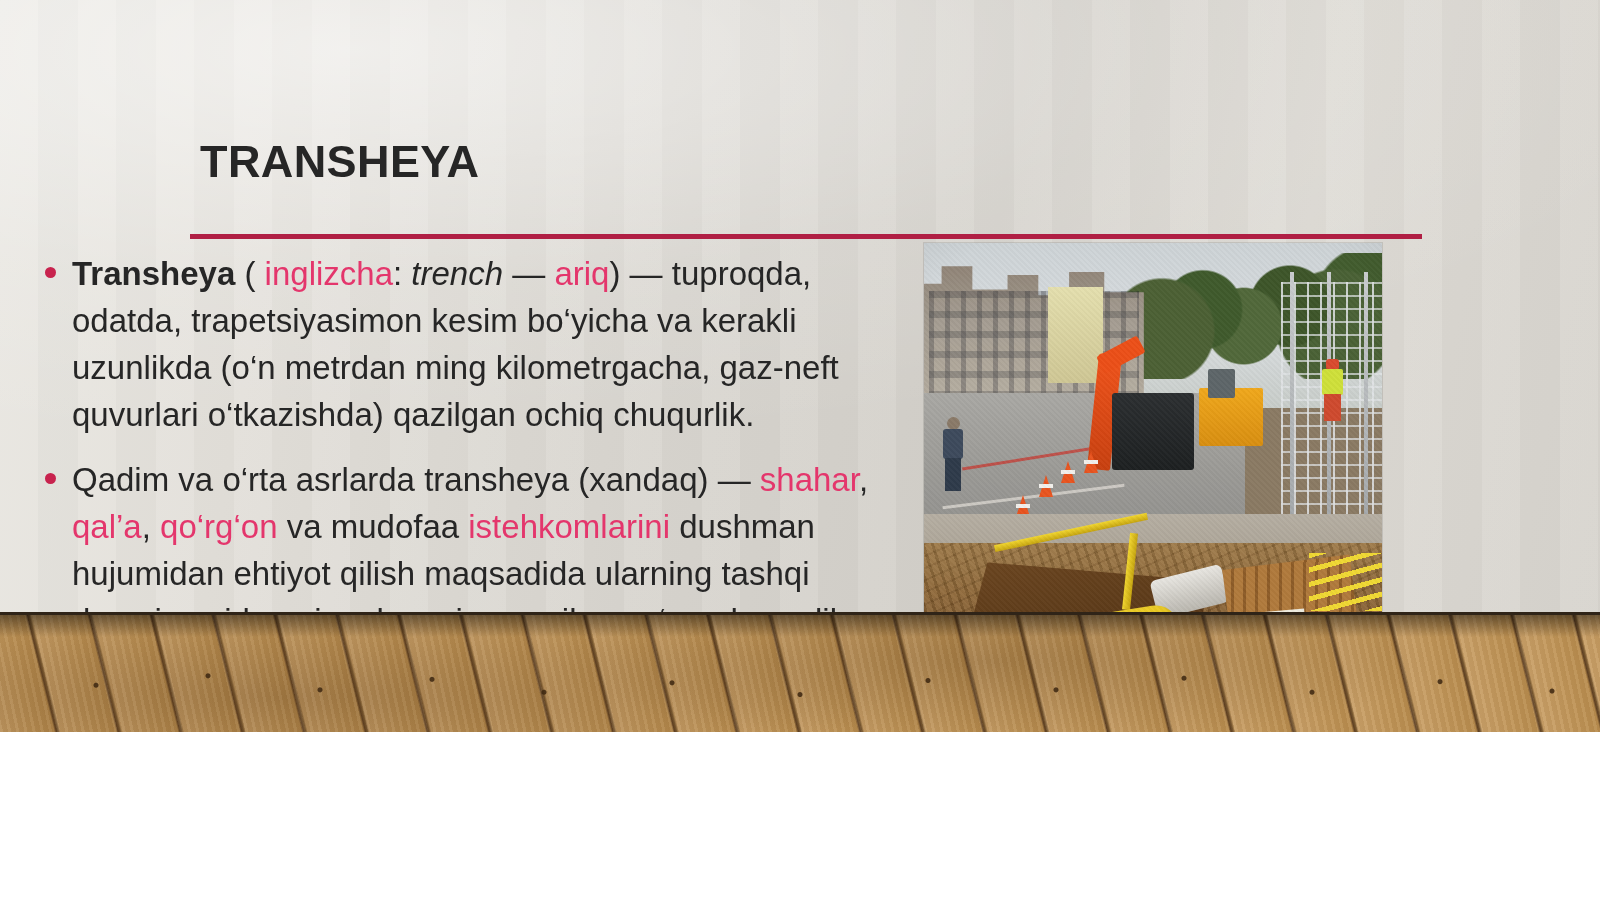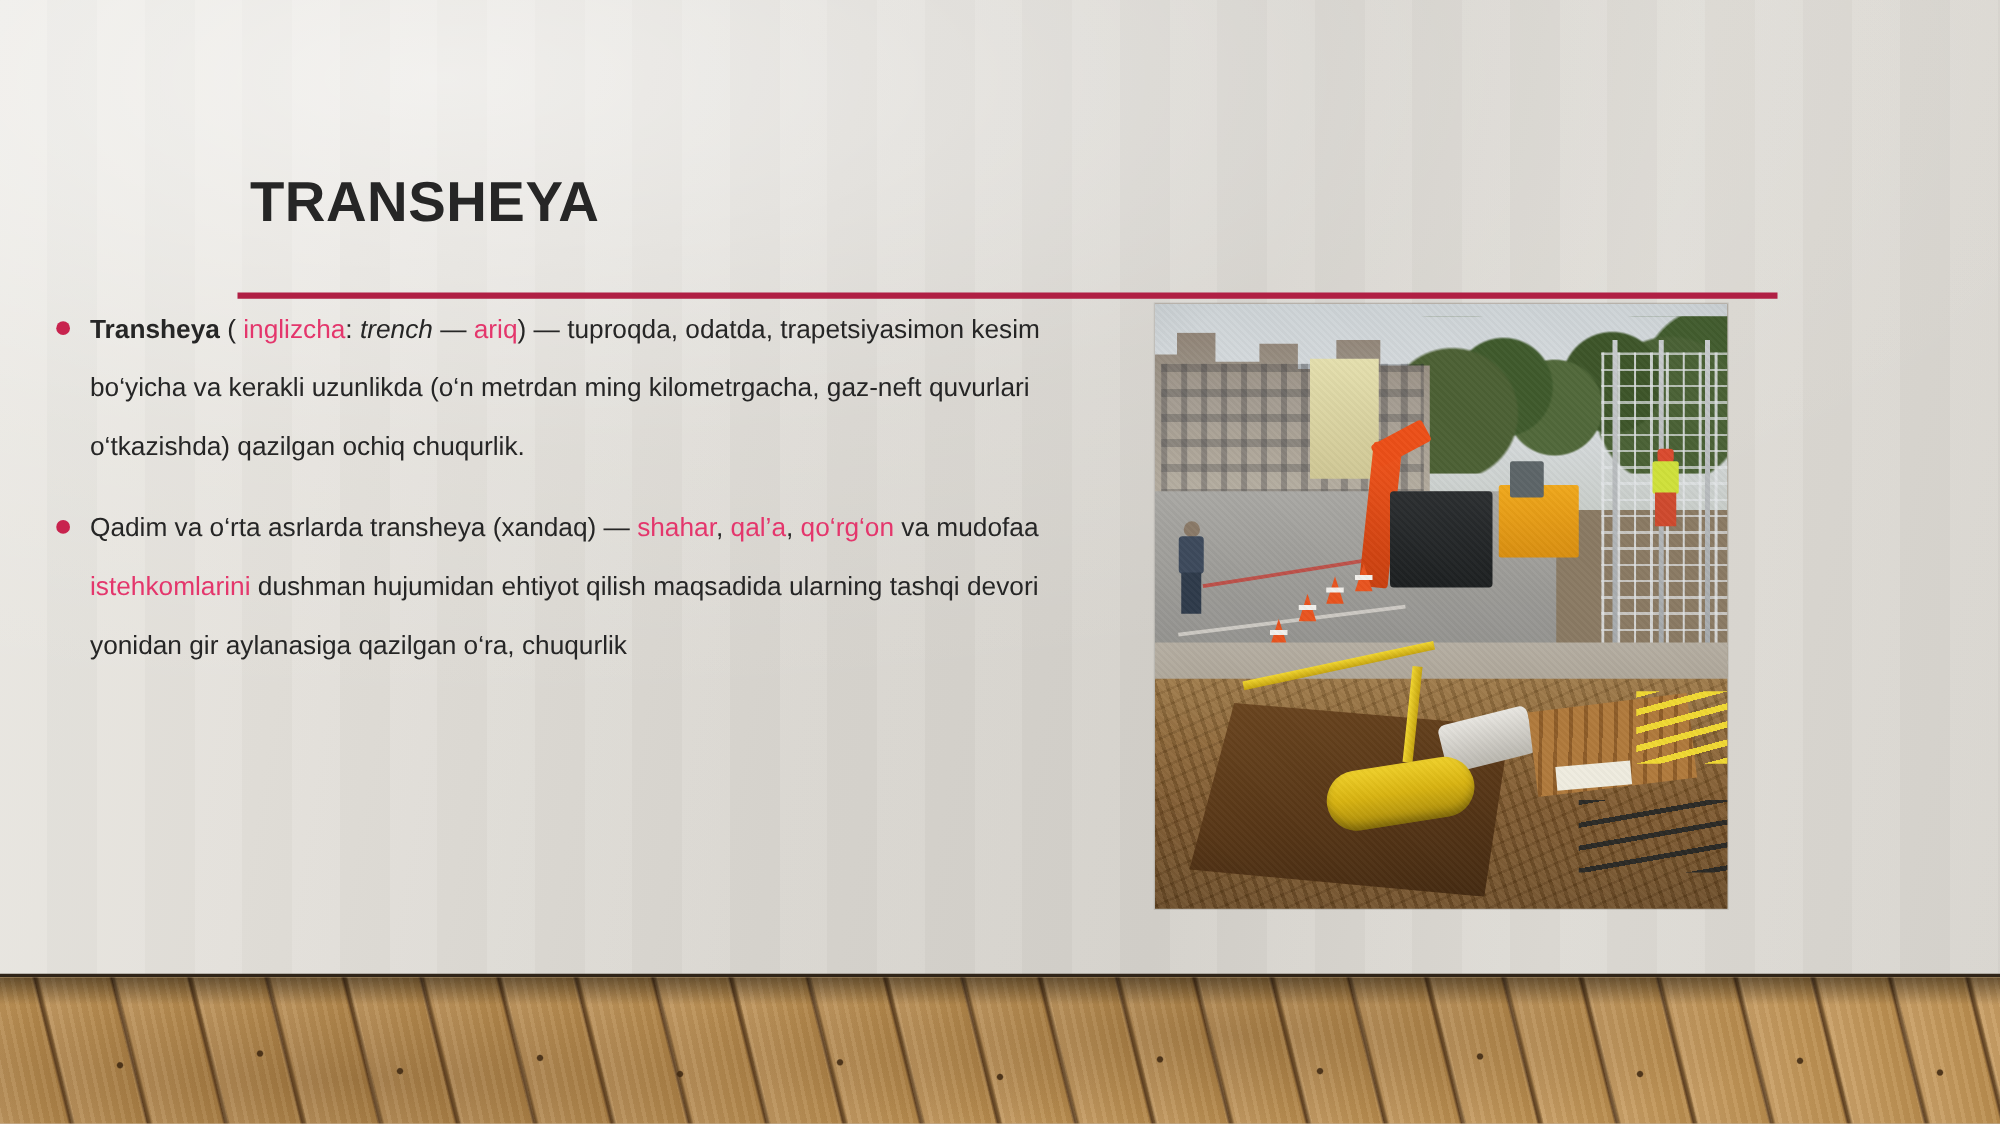--- a/index.html
+++ b/index.html
@@ -11,21 +11,21 @@
     width: 1600px;
     height: 899px;
     overflow: hidden;
     font-family: "Liberation Sans", sans-serif;
   }
 
   
   #slide {
     position: relative;
     width: 1600px;
-    height: 899px;
+    height: 732px;
     overflow: hidden;
     background:
       linear-gradient(100deg,
         #e9e7e2 0%,
         #e3e0da 18%,
         #d9d6d0 42%,
         #d4d1cb 60%,
         #dedbd5 78%,
         #d7d4ce 100%);
   }
@@ -68,24 +68,24 @@
     top: 234px;
     width: 1232px;
     height: 5px;
     background: #b01f44;
   }
 
   
   #body-copy {
     position: absolute;
     left: 40px;
-    top: 240px;
+    top: 250px;
     width: 868px;
     color: #262626;
-    font-size: 21px;
+    font-size: 33px;
     line-height: 47px;
   }
   .bullet-row {
     position: relative;
     padding-left: 32px;
     margin-bottom: 18px;
   }
   .bullet-dot {
     position: absolute;
     left: 5px;

